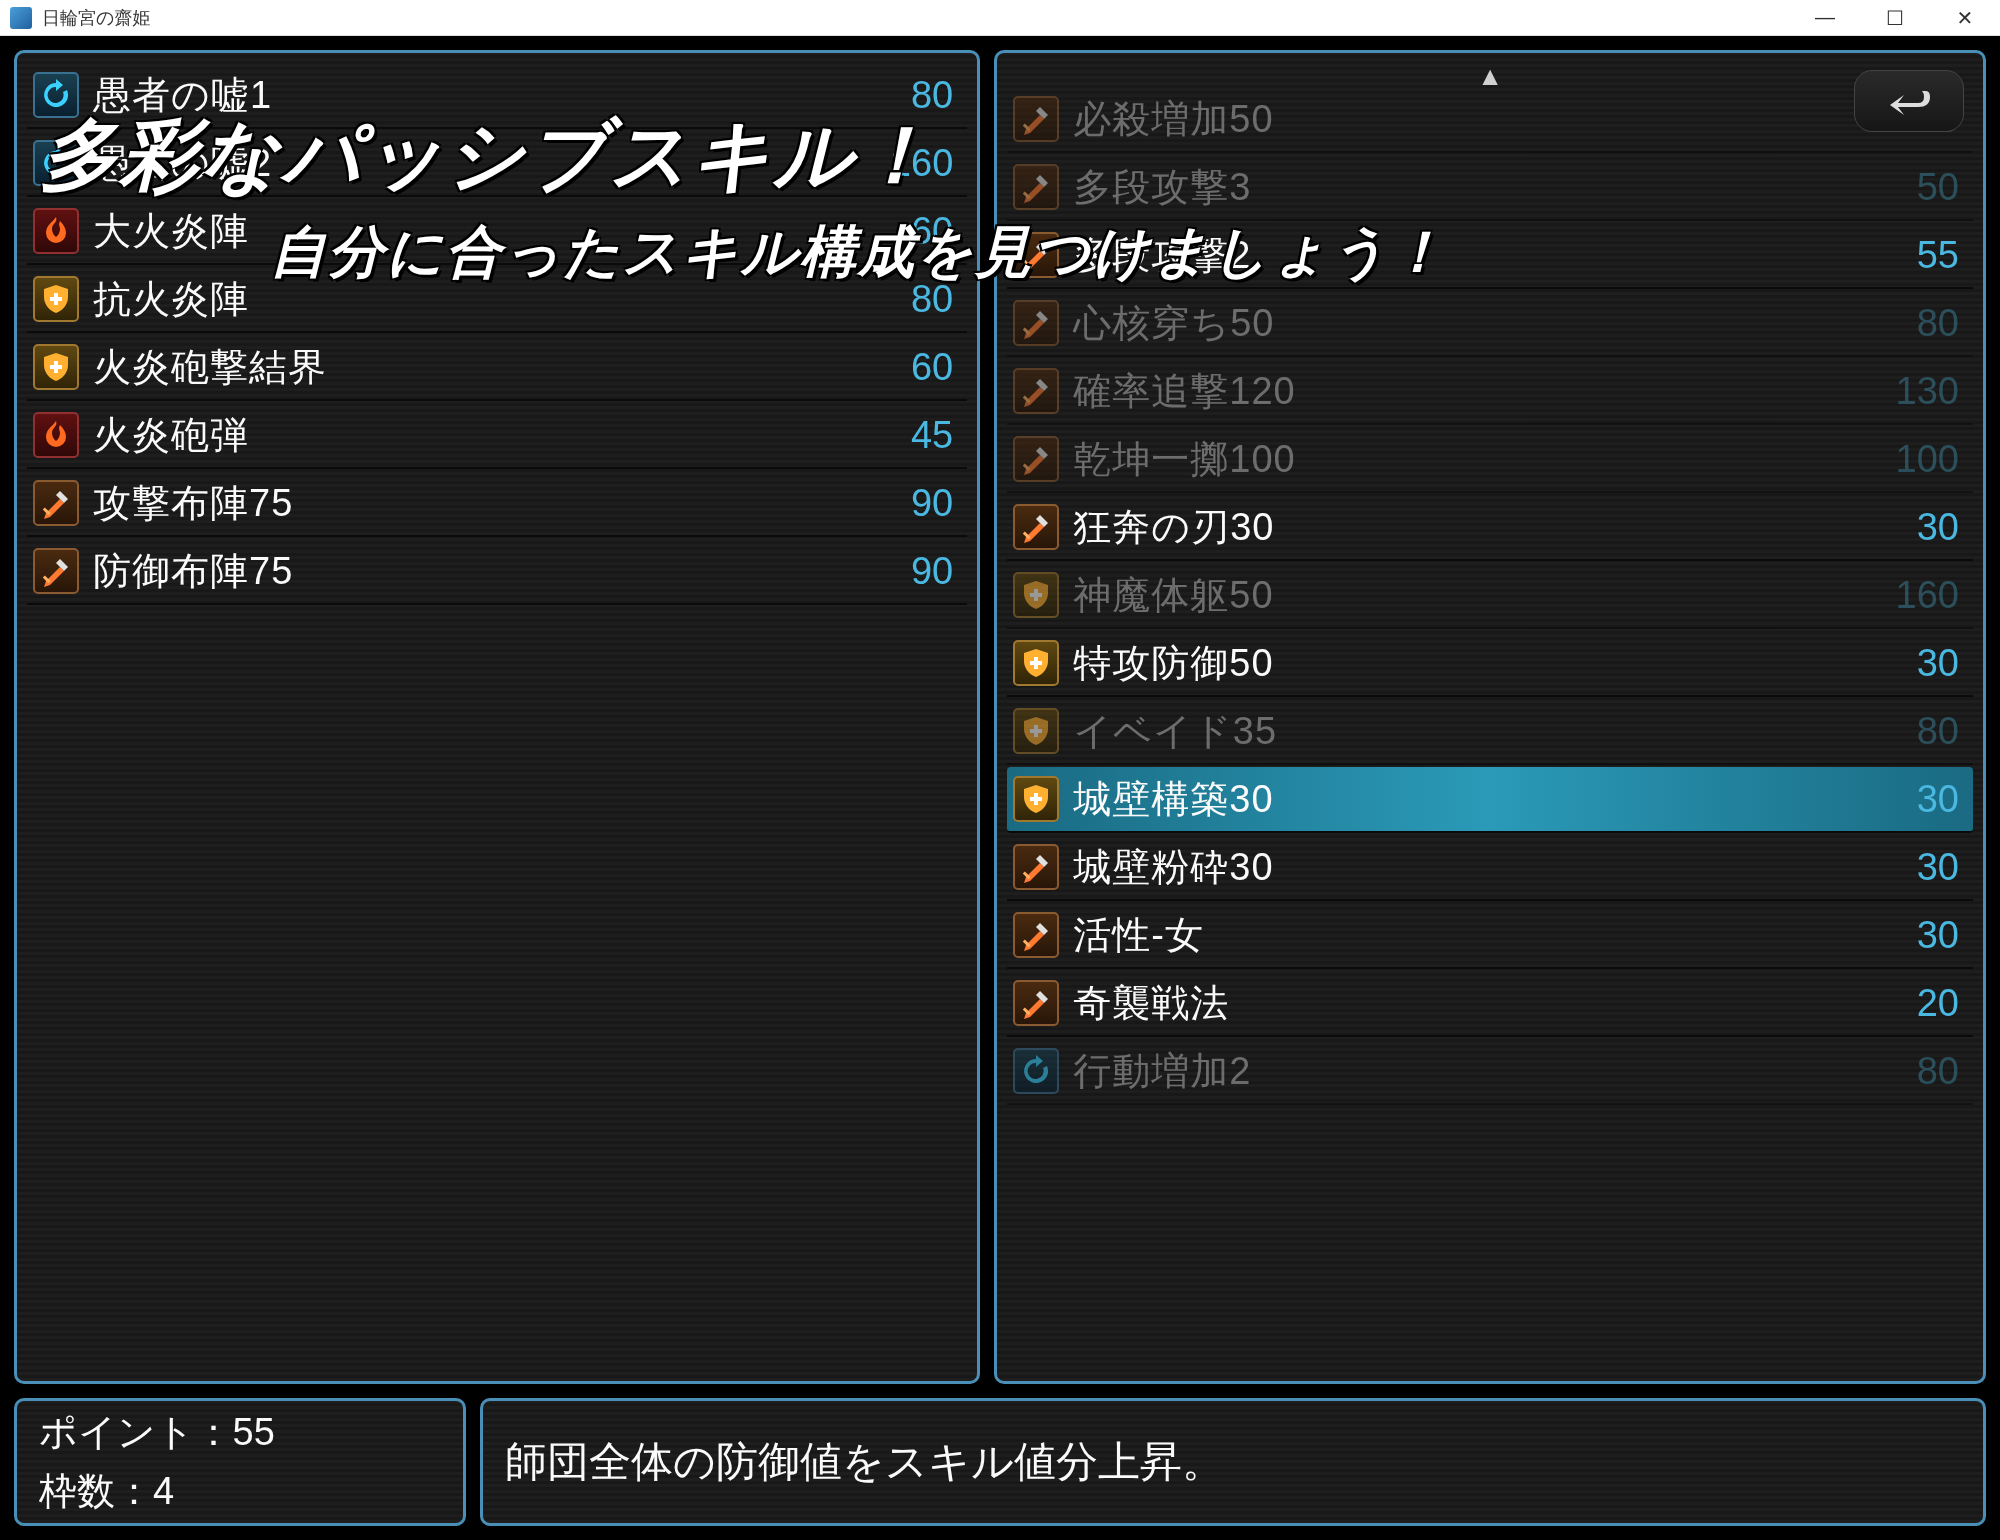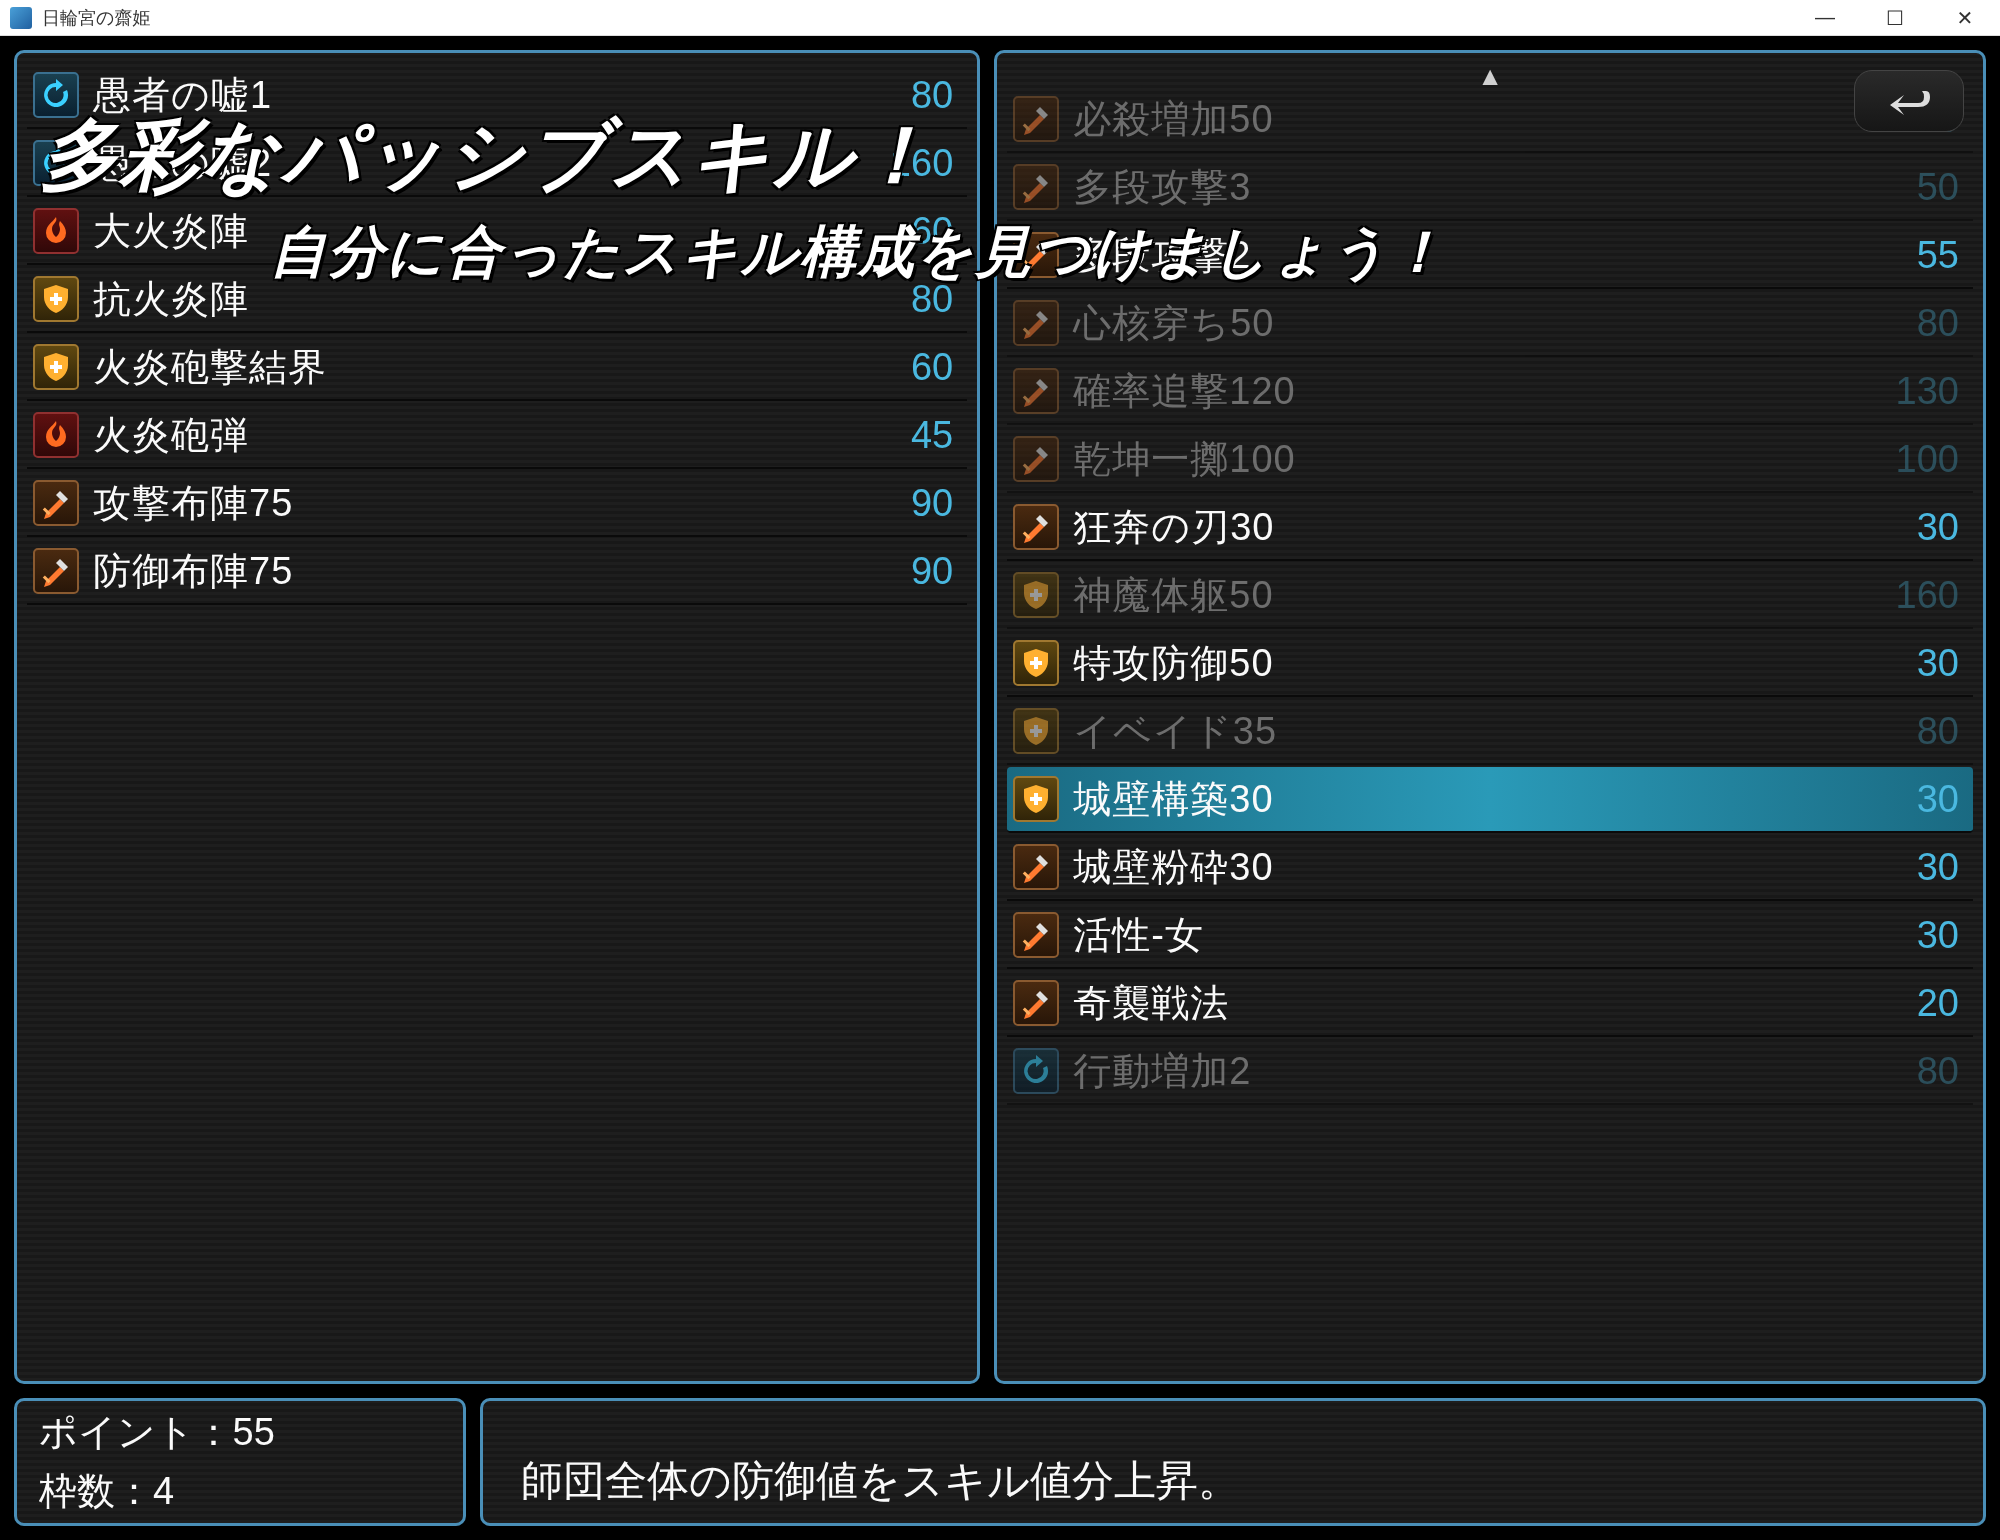--- a/index.html
+++ b/index.html
@@ -162,22 +162,22 @@
   color: #fafafa;
   font-size: 38px;
   display: flex; flex-direction: column; justify-content: center;
   gap: 8px;
 }
 .desc-box {
   flex: 1;
   border: 3px solid #4a8fb8;
   border-radius: 10px;
   background: repeating-linear-gradient(0deg,#1e1e1e 0,#1e1e1e 3px,#181818 3px,#181818 6px);
-  padding: 14px 38px;
-  display:flex; align-items:flex-end;
+  padding: 14px 22px;
+  display:flex; align-items:center;
 }
 .desc-text { color: #fafafa; font-size: 42px; }
 .right-panel .skill-list { margin-top: 24px; }
 </style>
 </head>
 <body>
 
 <div class="window">
   <div class="titlebar">
     <div class="app-icon"></div>

